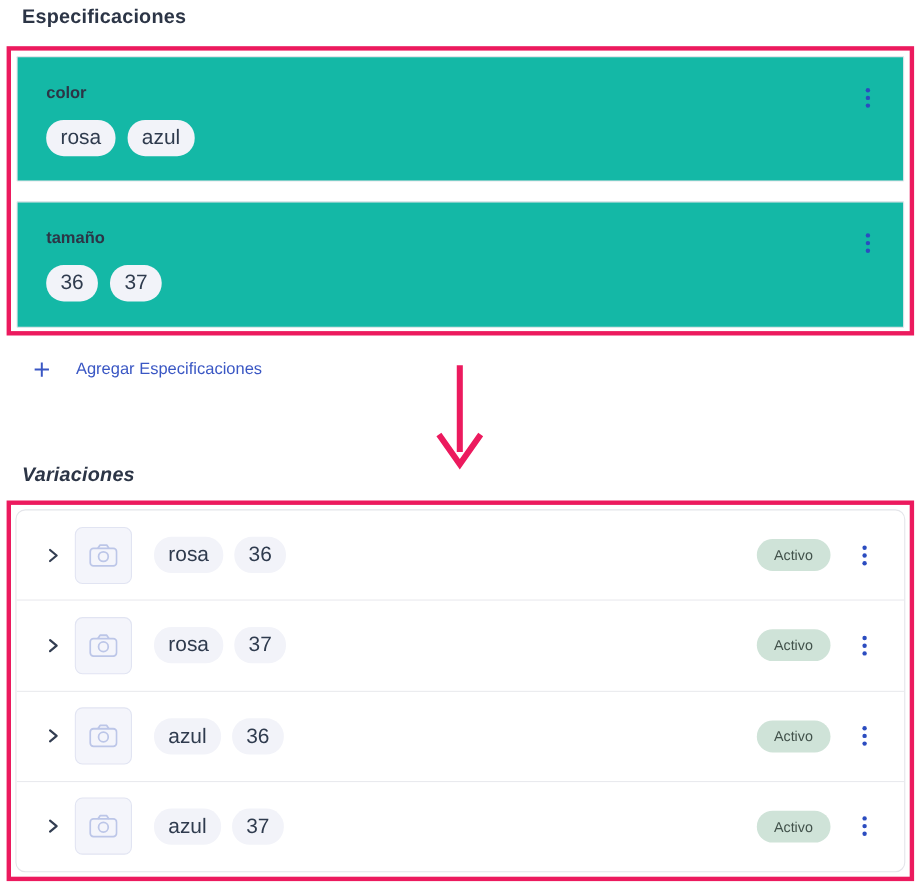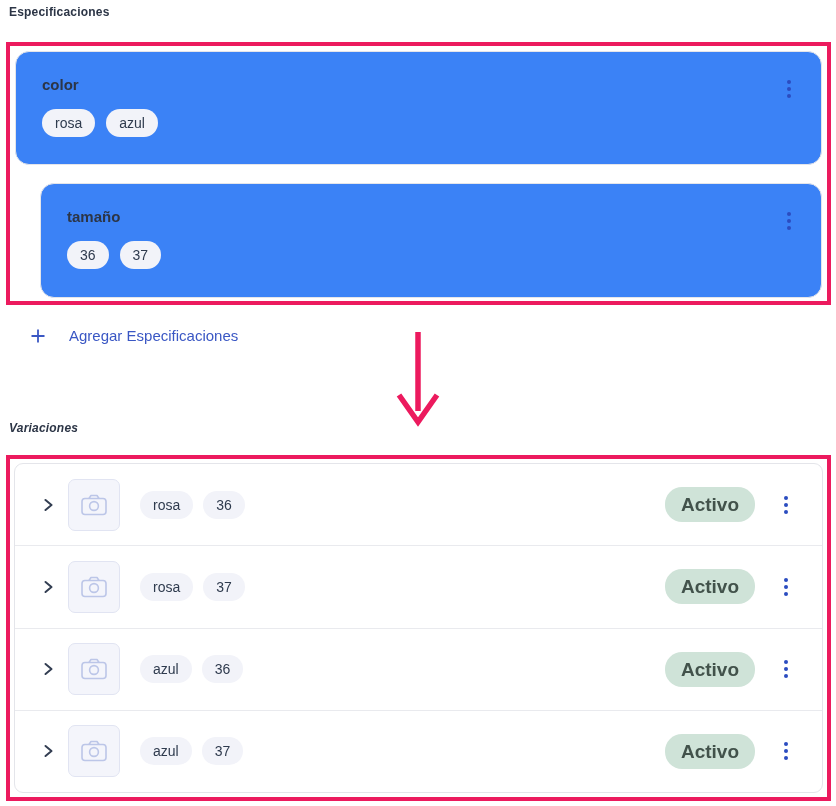--- a/index.html
+++ b/index.html
@@ -11,52 +11,52 @@
     --chip-bg:#F2F3F9;
     --card-border:#E4E5EA;
     --divider:#E9EAEE;
   }
   *{margin:0;padding:0;box-sizing:border-box;}
   html,body{background:#ffffff;}
   body{font-family:"Liberation Sans","DejaVu Sans",sans-serif;}
   .page{position:relative;width:836px;height:806px;background:#fff;overflow:hidden;}
 
   .section-title{
-    position:absolute;left:9px;
-    font-size:12px;font-weight:700;color:var(--heading);
+    position:absolute;left:20px;
+    font-size:18px;font-weight:700;color:var(--heading);
     letter-spacing:.2px;
   }
   #title-espec{top:5px;}
   #title-var{top:421px;font-style:italic;}
 
   
   .hl-box{
     position:absolute;left:6px;width:825px;
     border:4px solid var(--highlight);
     background:#fff;
   }
   #hl-espec{top:42px;height:263px;padding:5px 5px;}
   #hl-var{top:455px;height:346px;padding:4px;}
 
   
   .spec-card{
-    position:relative;background:#3b82f6;
+    position:relative;background:#14b8a6;
     border:1px solid var(--card-border);
-    border-radius:14px;
+    border-radius:1px;
     padding:24px 12px 0 26px;
   }
   #card-color{height:114px;margin-bottom:18px;}
-  #card-tamano{height:115px;margin-left:25px;}
+  #card-tamano{height:115px;}
   .spec-name{font-size:15px;font-weight:600;color:var(--heading);}
   .chip-row{display:flex;gap:11px;margin-top:16px;}
   .chip{
     background:var(--chip-bg);
     border-radius:16px;
     padding:7px 13px;
-    font-size:14px;font-weight:500;color:#2F3B4E;
+    font-size:19px;font-weight:500;color:#2F3B4E;
     line-height:1;white-space:nowrap;
   }
 
   
   .kebab{
     display:flex;flex-direction:column;gap:3px;
     align-items:center;justify-content:center;
     background:none;border:none;cursor:pointer;padding:4px;
   }
   .kebab i{display:block;width:4px;height:4px;border-radius:50%;background:#2B4CC0;}
@@ -89,21 +89,21 @@
   .chev-btn{background:none;border:none;cursor:pointer;display:flex;align-items:center;padding:2px;}
   .cam-box{
     width:52px;height:52px;margin-left:12px;
     background:#F4F5FB;border:1px solid #E1E4F2;border-radius:7px;
     display:flex;align-items:center;justify-content:center;cursor:pointer;
   }
   .vrow .chip-row{margin-top:0;margin-left:20px;gap:10px;}
   .spacer{flex:1;}
   .status-badge{
     background:var(--badge-green-bg);color:var(--badge-green-text);
-    font-size:19px;padding:8px 16px;border-radius:17px;line-height:1;font-weight:bold;
+    font-size:13px;padding:8px 16px;border-radius:17px;line-height:1;
   }
   .row-kebab{margin-left:25px;}
 </style>
 </head>
 <body>
 
 <div class="page">
 
   <h2 class="section-title" id="title-espec">Especificaciones</h2>
 

